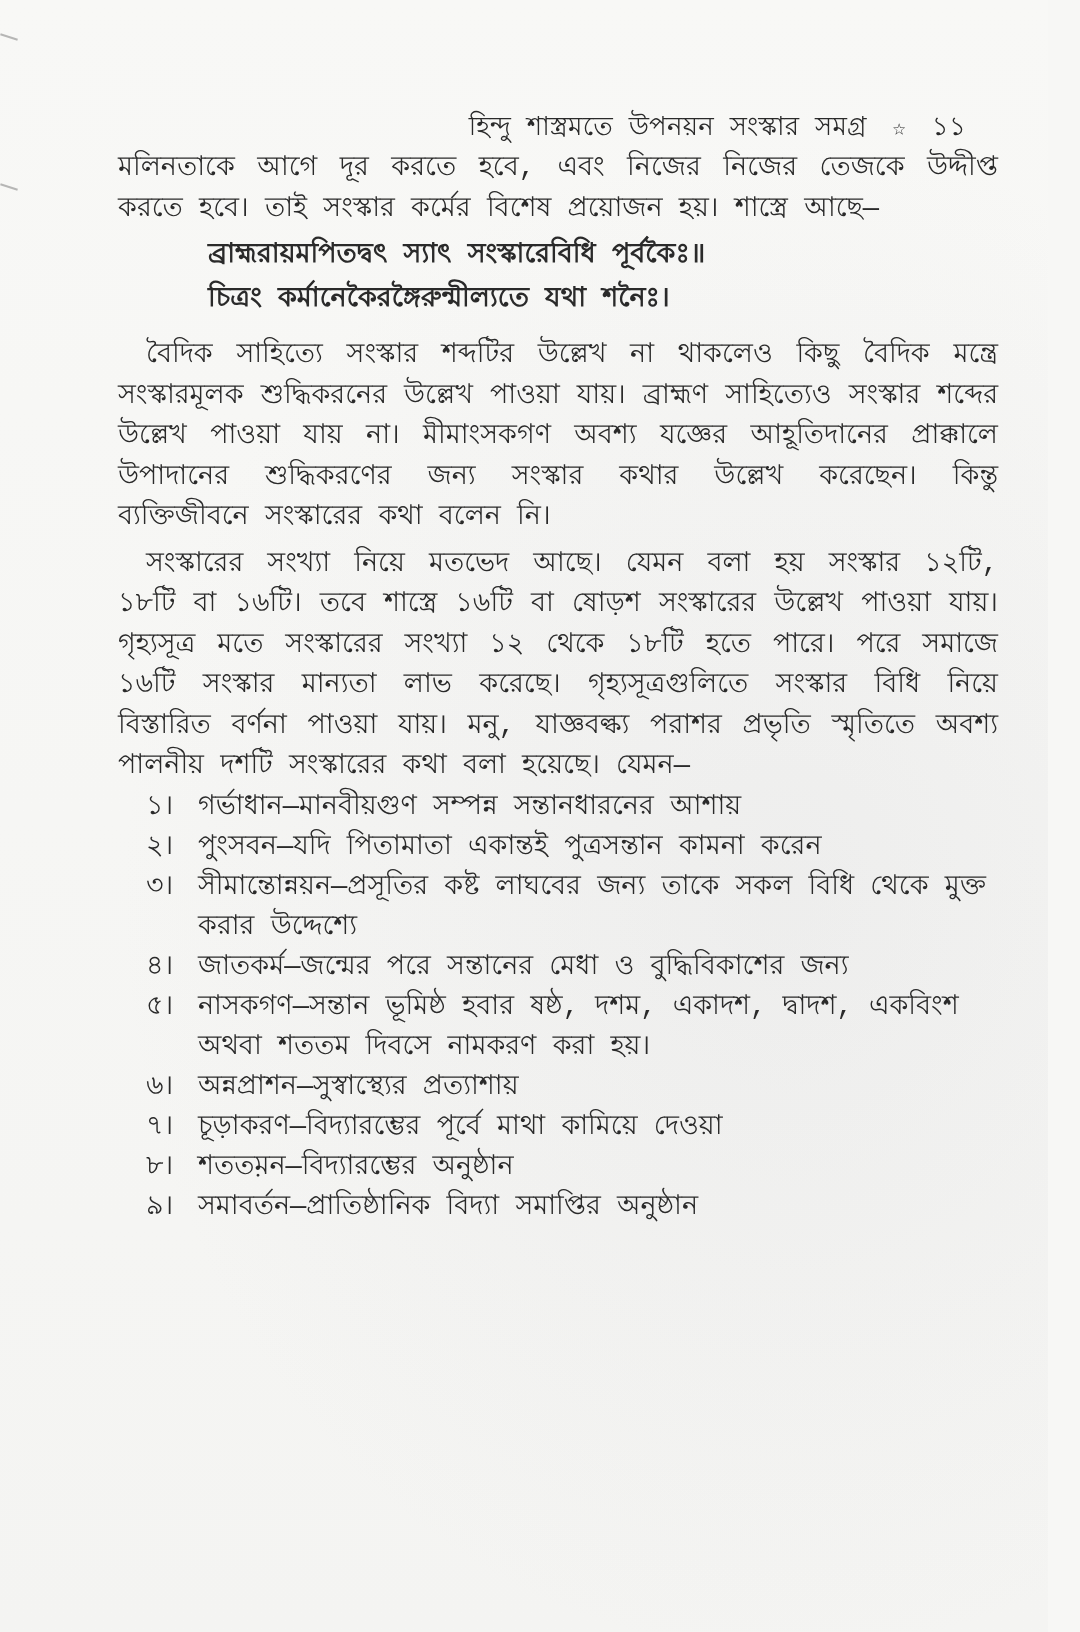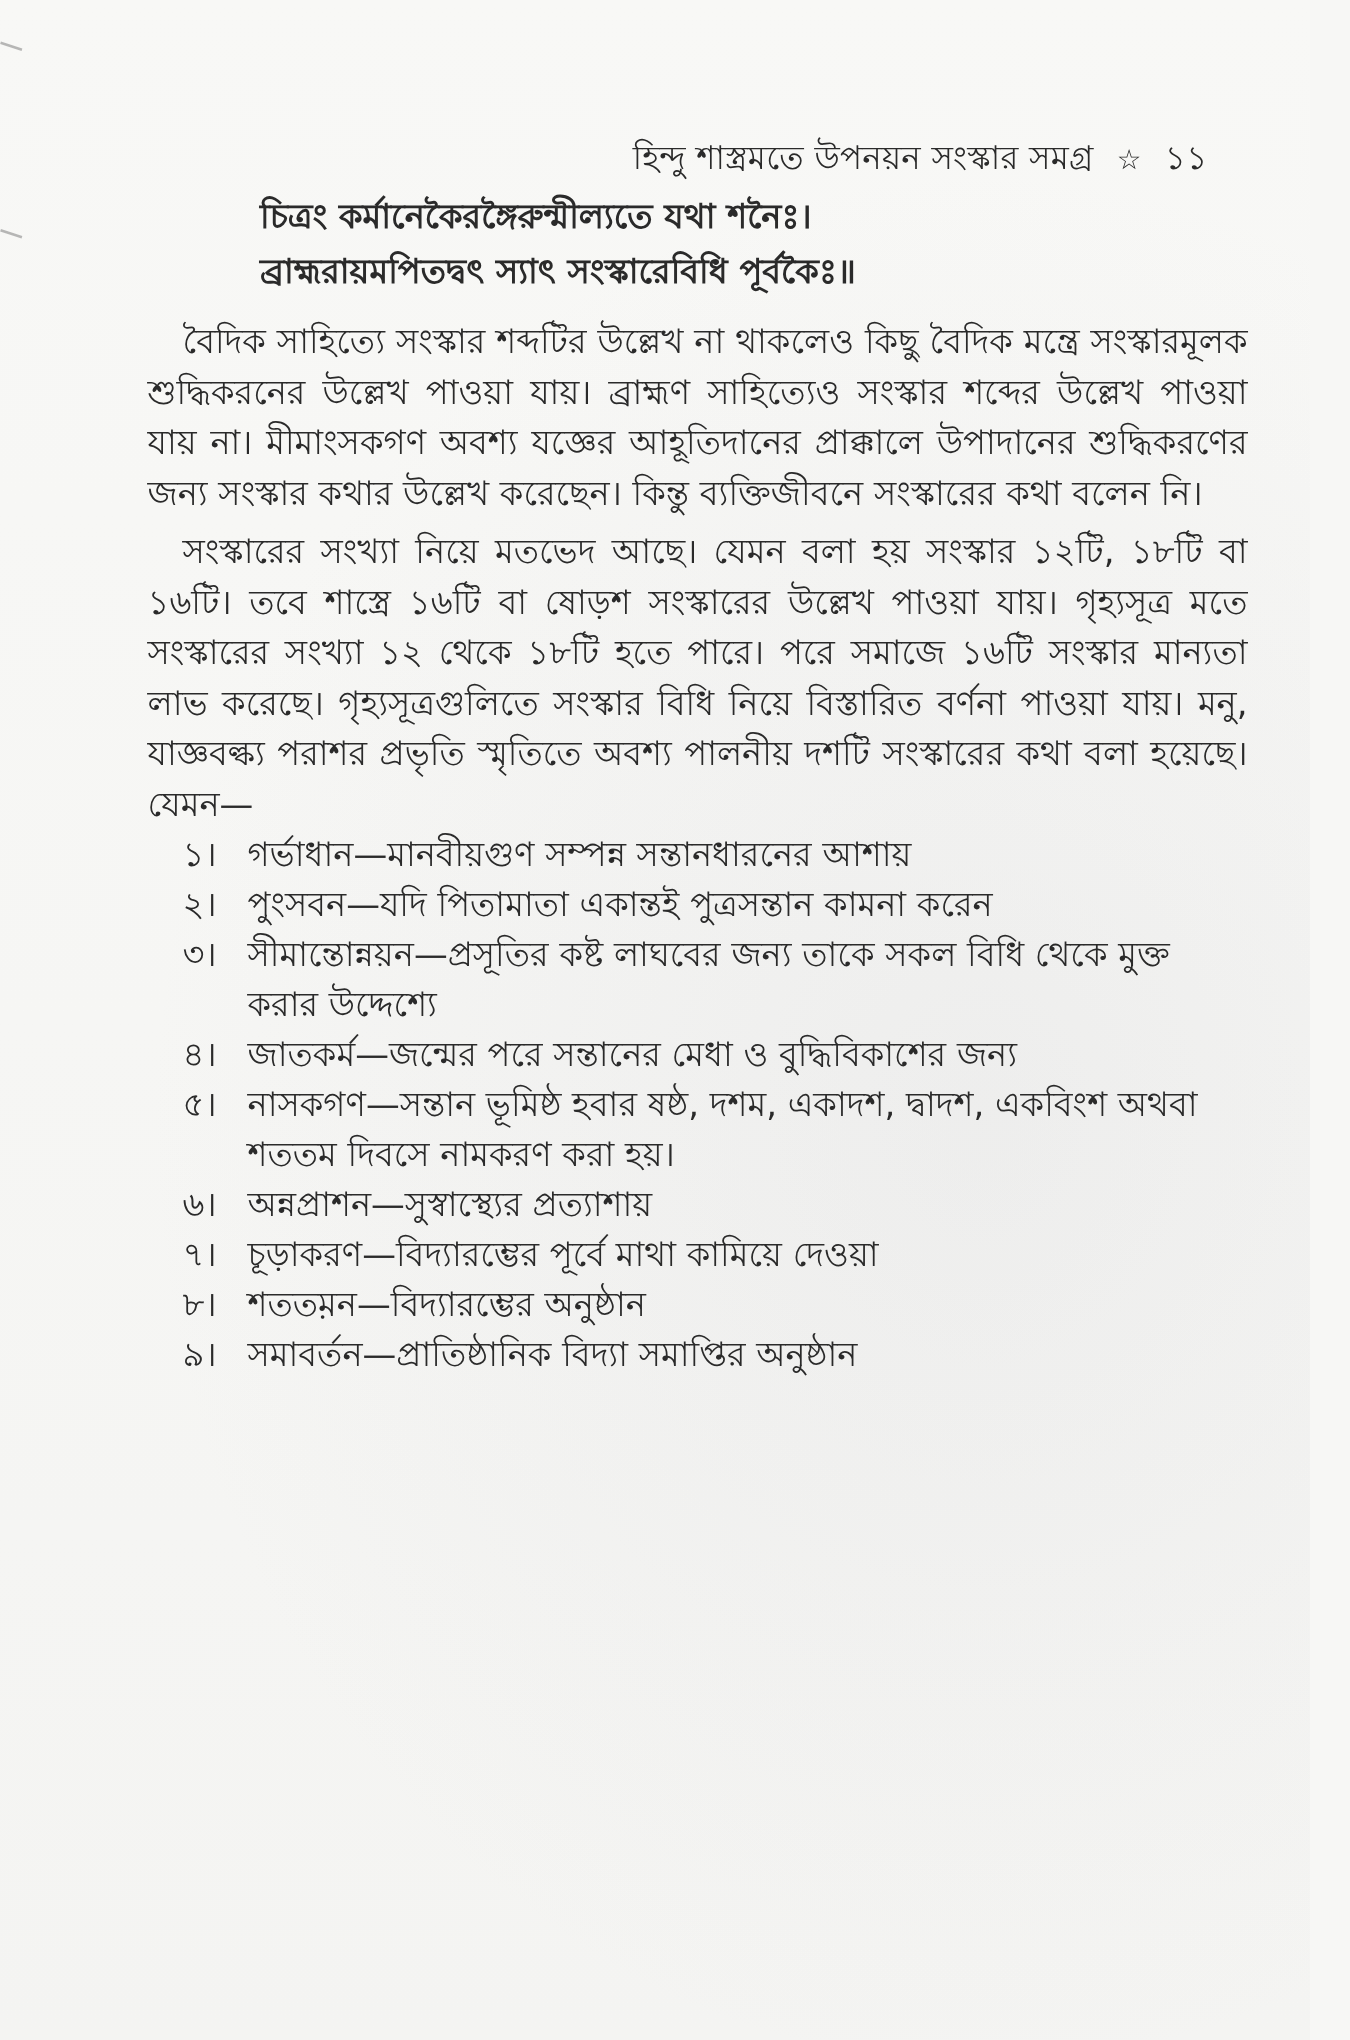--- a/index.html
+++ b/index.html
@@ -16,20 +16,21 @@
       color: #2a2a2a;
     }
     .page {
       position: absolute;
       left: 0; top: 0;
       width: 1048px;
       height: 1632px;
       background:
         radial-gradient(ellipse at 75% 55%, rgba(200,200,205,0.18), rgba(0,0,0,0) 60%),
         linear-gradient(180deg, #f8f8f6 0%, #f4f4f2 100%);
+      font-family: Liberation Mono, monospace;
     }
     .edge-mark {
       position: absolute;
       left: 0;
       width: 18px;
       height: 2px;
       background: #9a9a9a;
       transform: rotate(18deg);
       opacity: 0.7;
     }
@@ -107,24 +108,25 @@
   <div class="edge-mark" style="top:186px;"></div>
 
   <div class="running-header">
     <span>হিন্দু শাস্ত্রমতে উপনয়ন সংস্কার সমগ্র</span>
     <span class="star">☆</span>
     <span>১১</span>
   </div>
 
   <div class="content">
 
+    <p class="para">মলিনতাকে আগে দূর করতে হবে, এবং নিজের নিজের তেজকে উদ্দীপ্ত করতে হবে। তাই সংস্কার কর্মের বিশেষ প্রয়োজন হয়। শাস্ত্রে আছে—</p>
 
     <div class="verse">
+      <span class="vline second">ব্রাহ্মরায়মপিতদ্বৎ স্যাৎ সংস্কারেবিধি পূর্বকৈঃ॥</span>
       <span class="vline">চিত্রং কর্মানেকৈরঙ্গৈরুন্মীল্যতে যথা শনৈঃ।</span>
-      <span class="vline second">ব্রাহ্মরায়মপিতদ্বৎ স্যাৎ সংস্কারেবিধি পূর্বকৈঃ॥</span>
     </div>
 
     <div class="gap"></div>
     <p class="para indent">বৈদিক সাহিত্যে সংস্কার শব্দটির উল্লেখ না থাকলেও কিছু বৈদিক মন্ত্রে সংস্কারমূলক শুদ্ধিকরনের উল্লেখ পাওয়া যায়। ব্রাহ্মণ সাহিত্যেও সংস্কার শব্দের উল্লেখ পাওয়া যায় না। মীমাংসকগণ অবশ্য যজ্ঞের আহূতিদানের প্রাক্কালে উপাদানের শুদ্ধিকরণের জন্য সংস্কার কথার উল্লেখ করেছেন। কিন্তু ব্যক্তিজীবনে সংস্কারের কথা বলেন নি।</p>
     <div class="gap"></div>
     <p class="para indent">সংস্কারের সংখ্যা নিয়ে মতভেদ আছে। যেমন বলা হয় সংস্কার ১২টি, ১৮টি বা ১৬টি। তবে শাস্ত্রে ১৬টি বা ষোড়শ সংস্কারের উল্লেখ পাওয়া যায়। গৃহ্যসূত্র মতে সংস্কারের সংখ্যা ১২ থেকে ১৮টি হতে পারে। পরে সমাজে ১৬টি সংস্কার মান্যতা লাভ করেছে। গৃহ্যসূত্রগুলিতে সংস্কার বিধি নিয়ে বিস্তারিত বর্ণনা পাওয়া যায়। মনু, যাজ্ঞবল্ক্য পরাশর প্রভৃতি স্মৃতিতে অবশ্য পালনীয় দশটি সংস্কারের কথা বলা হয়েছে। যেমন—</p>
 
     <ul class="list">
       <li>
         <span class="num">১।</span>

